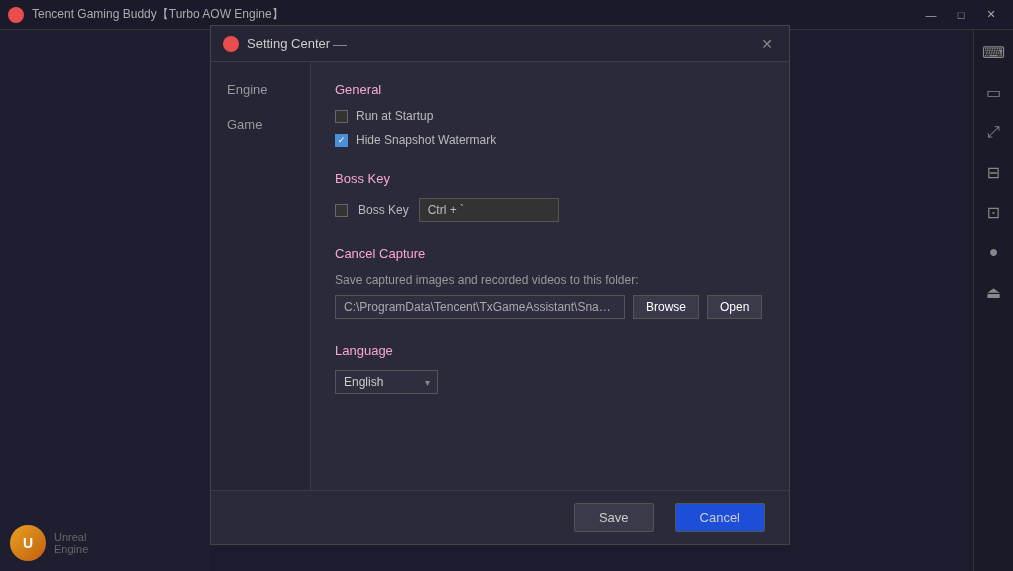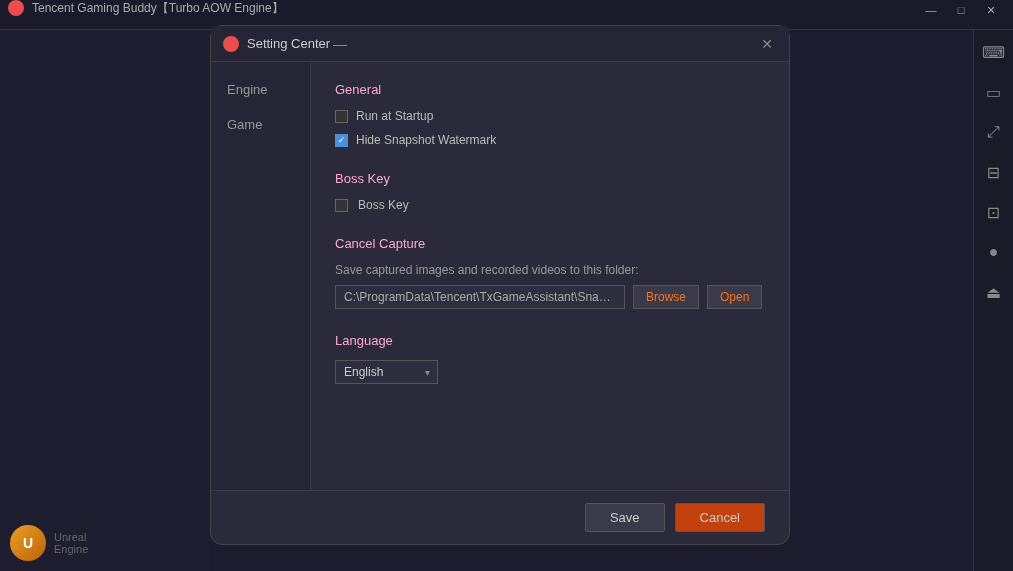--- a/index.html
+++ b/index.html
@@ -22,20 +22,21 @@
       background: #1c1c2e;
     }
 
     
     .titlebar {
       position: absolute;
       top: 0; left: 0; right: 0;
       height: 30px;
       background: #1a1a2a;
       display: flex;
+      align-items: center;
       padding: 0 8px;
       border-bottom: 1px solid #333;
     }
     .titlebar-icon {
       width: 16px; height: 16px;
       background: #e94d4d;
       border-radius: 50%;
       margin-right: 8px;
     }
     .titlebar-title {
@@ -118,21 +119,21 @@
       color: #666;
       font-size: 11px;
     }
 
     
     .dialog {
       width: 580px;
       min-height: 520px;
       background: #2a2a3a;
       border: 1px solid #444;
-      border-radius: 12px;
+      border-radius: 0;
       position: absolute;
       top: 25px;
       left: 210px;
       display: flex;
       flex-direction: column;
     }
 
     .dialog-titlebar {
       height: 36px;
       background: #252535;
@@ -279,21 +280,21 @@
       padding: 4px 8px;
       font-size: 12px;
       width: 290px;
       overflow: hidden;
       text-overflow: ellipsis;
       white-space: nowrap;
     }
     .action-btn {
       background: #3a3a4a;
       border: 1px solid #555;
-      color: #f97316;
+      color: #ffffff;
       padding: 4px 12px;
       font-size: 12px;
       cursor: pointer;
     }
 
     
     .language-select {
       background: #2e2e3e;
       border: 1px solid #555;
       color: #ccc;
@@ -317,36 +318,36 @@
       color: #888;
       pointer-events: none;
       font-size: 10px;
     }
 
     
     .dialog-footer {
       padding: 12px 24px;
       display: flex;
       justify-content: flex-end;
-      gap: 10px;
+      gap: 21px;
       border-top: 1px solid #3a3a4a;
     }
     .footer-btn {
       padding: 6px 24px;
       font-size: 13px;
       cursor: pointer;
       border-radius: 2px;
     }
     .btn-save {
       background: #3a3a4a;
       border: 1px solid #555;
       color: #ccc;
     }
     .btn-cancel {
-      background: #c2410c;
+      background: #1d4ed8;
       border: 1px solid #555;
       color: #ccc;
     }
   </style>
 </head>
 <body>
 
 <div class="app-bg"></div>
 
 <div class="titlebar">
@@ -407,20 +408,21 @@
           <div class="checkbox checked"></div>
           <span class="checkbox-label">Hide Snapshot Watermark</span>
         </div>
       </div>
 
       <div class="section">
         <div class="section-title">Boss Key</div>
         <div class="boss-key-row">
           <div class="checkbox"></div>
           <span class="checkbox-label">Boss Key</span>
+          <input class="key-input" type="text" value="Ctrl + `" style="">
         </div>
       </div>
 
       <div class="section">
         <div class="section-title">Cancel Capture</div>
         <div class="capture-label">Save captured images and recorded videos to this folder:</div>
         <div class="capture-path-row">
           <div class="capture-path">C:\ProgramData\Tencent\TxGameAssistant\Snapshot</div>
           <button class="action-btn">Browse</button>
           <button class="action-btn">Open</button>

